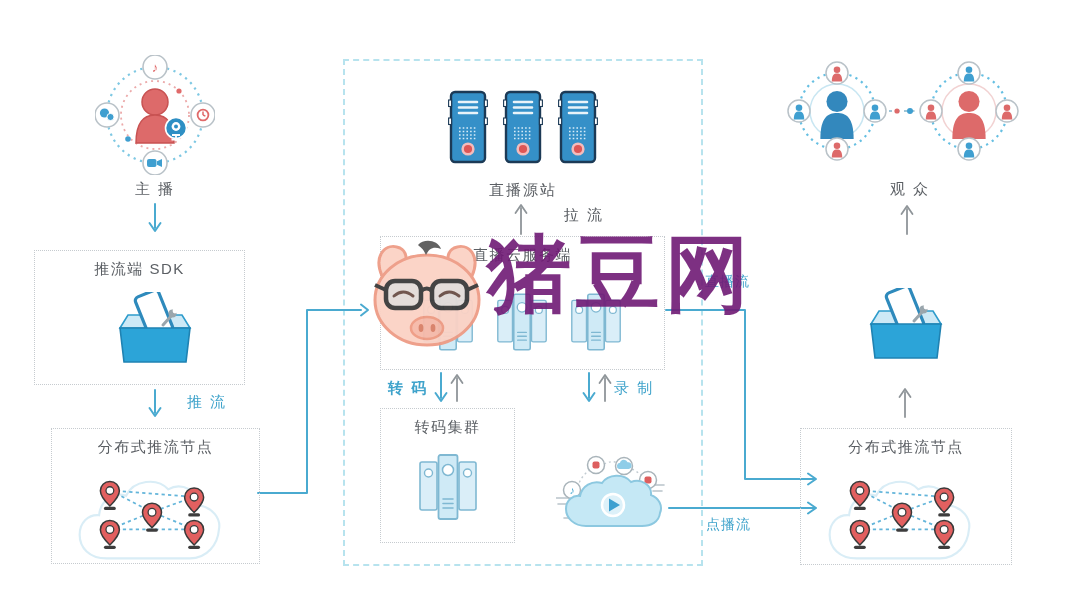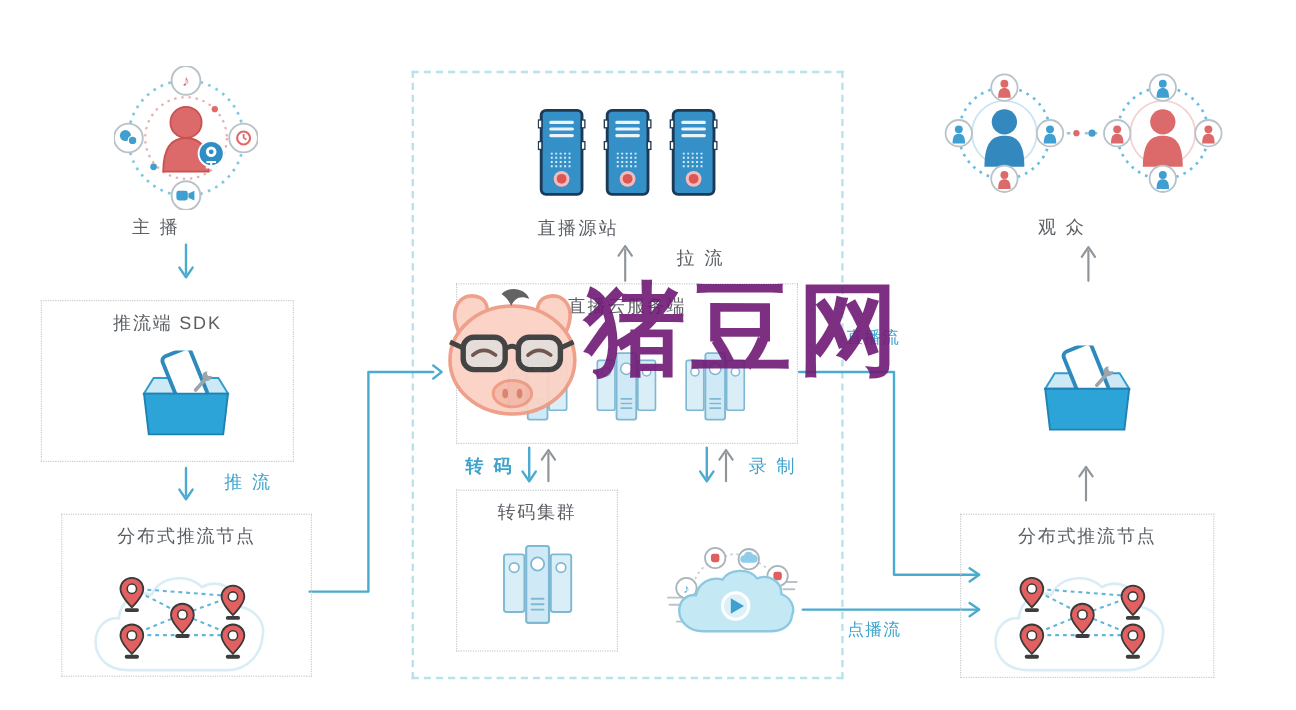--- a/index.html
+++ b/index.html
@@ -13,28 +13,28 @@
   .box-push-sdk{left:34px;top:250px;width:209px;height:133px;}
   .box-push-left{left:51px;top:428px;width:207px;height:134px;}
   .box-cloudserver{left:380px;top:236px;width:283px;height:132px;}
   .box-transcode{left:380px;top:408px;width:133px;height:133px;}
   .box-record{left:530px;top:408px;width:137px;height:133px;}
   .box-player{left:802px;top:250px;width:208px;height:135px;}
   .box-push-right{left:800px;top:428px;width:210px;height:135px;}
   .box-title{position:absolute;top:9px;left:0;width:100%;text-align:center;
              font-size:15px;color:#5b5f64;letter-spacing:1.5px;}
   
-  .lbl{z-index:4;font-size:15px;color:#5b5f64;letter-spacing:2px;}
+  .lbl{z-index:4;font-size:15px;color:#5b5f64;letter-spacing:2px;text-align:center;}
   .lbl-blue{color:#3fa3cb;}
   .lbl-anchor{left:110px;top:180px;width:90px;}
   .lbl-origin{left:448px;top:181px;width:150px;}
   .lbl-pull{left:534px;top:206px;width:70px;text-align:right;}
   .lbl-push{left:172px;top:393px;width:70px;text-align:center;}
   .lbl-transcode{left:388px;top:379px;width:60px;text-align:left;font-weight:bold;}
-  .lbl-record{left:614px;top:379px;width:60px;text-align:center;}
+  .lbl-record{left:614px;top:379px;width:60px;text-align:left;}
   .lbl-live{left:680px;top:273px;width:70px;text-align:right;font-size:14px;letter-spacing:1px;}
   .lbl-vod{left:706px;top:516px;width:80px;text-align:left;font-size:14px;letter-spacing:1px;}
   .lbl-audience{left:865px;top:180px;width:90px;}
   .icon{z-index:4;}
   .connectors{left:0;top:0;z-index:2;}
   
   .watermark{z-index:10;}
   .wm-brand{position:absolute;left:487px;top:232px;font-size:84px;font-weight:700;
             color:#701a75;letter-spacing:5px;opacity:.9;line-height:1.0;}
   .wm-url{position:absolute;left:487px;top:320px;font-size:41px;font-weight:700;

